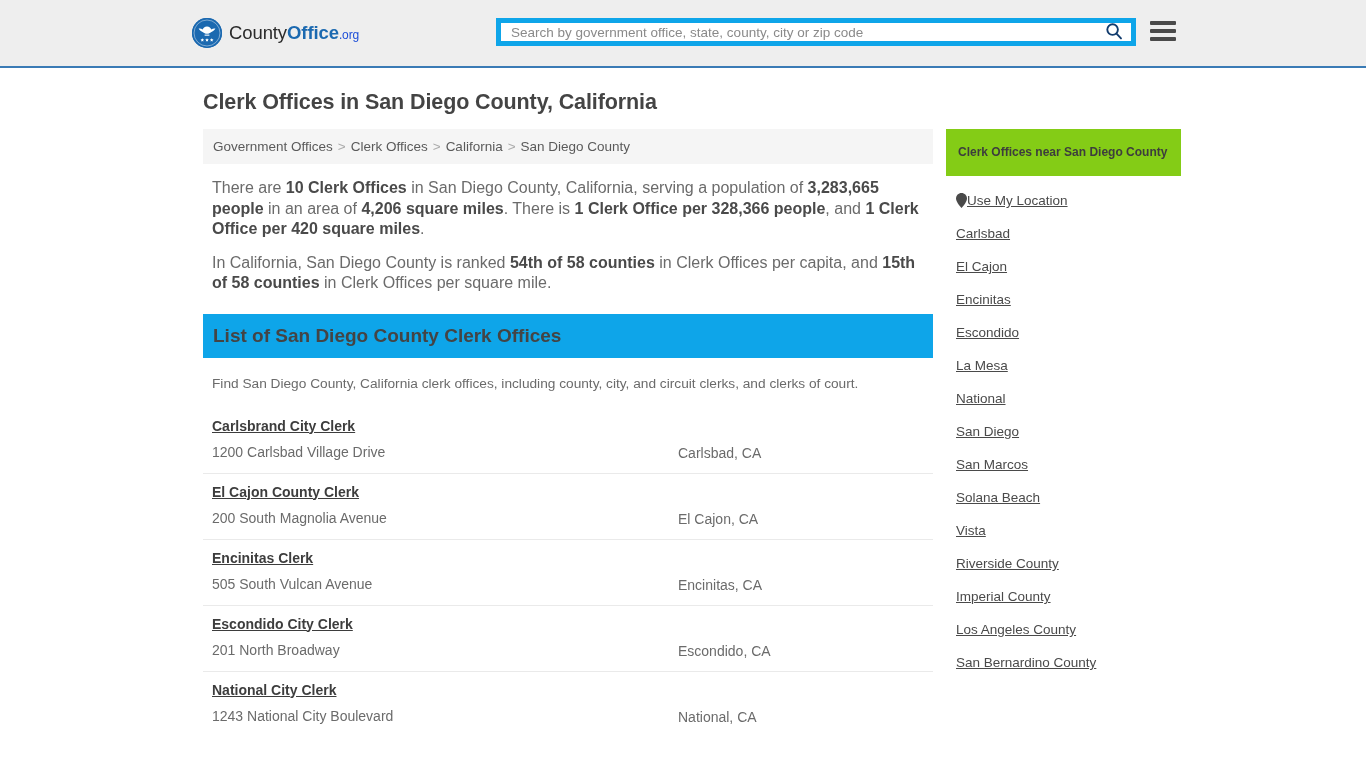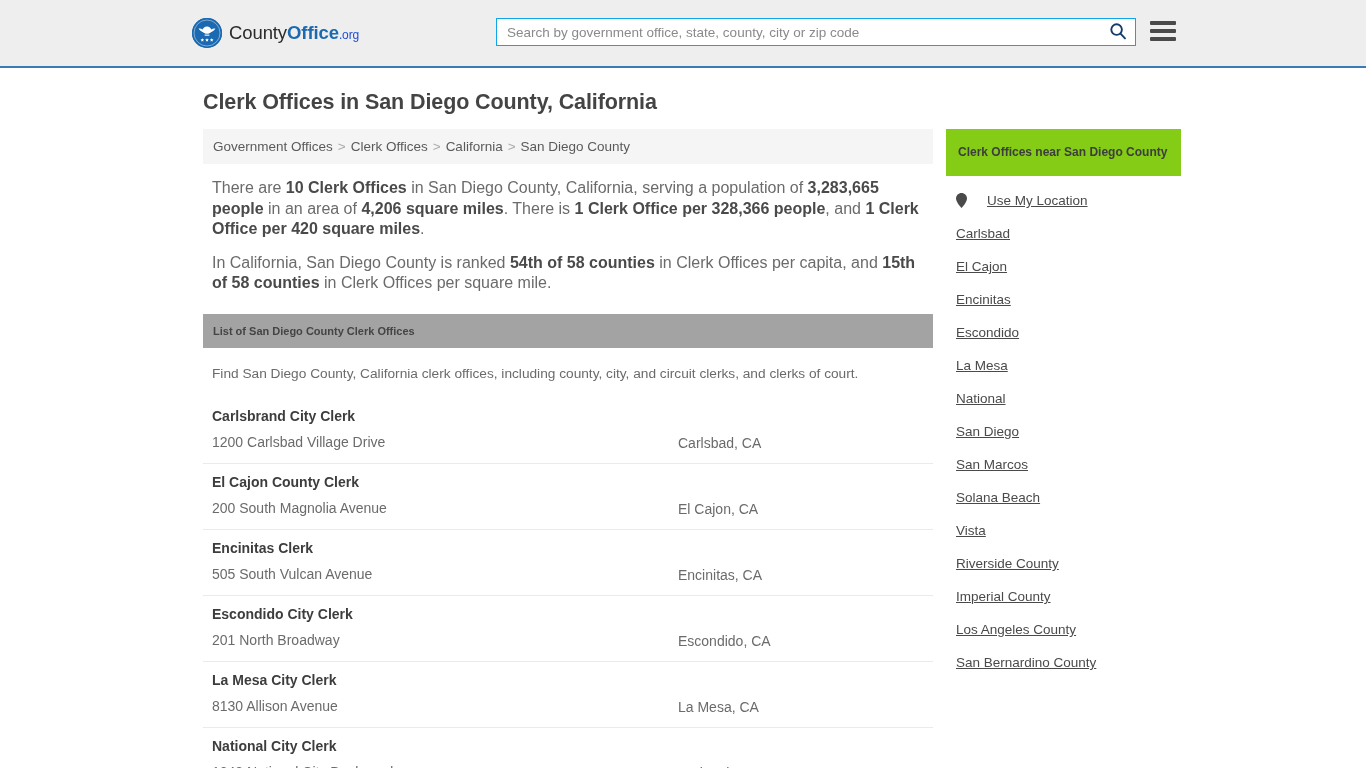--- a/index.html
+++ b/index.html
@@ -52,21 +52,21 @@
   .logo-text .n { font-weight: normal; }
   .logo-text .org { color: #1d4ed8; font-size: 12px; }
 
   .search-wrap {
     position: absolute;
     left: 496px;
     top: 18px;
     width: 640px;
     height: 28px;
     background: #ffffff;
-    border: 1px solid #0ea5e9;
+    border: 5px solid #0ea5e9;
     box-sizing: border-box;
     display: flex;
     align-items: center;
   }
   .search-input {
     border: 0;
     outline: 0;
     background: transparent;
     flex: 1;
     height: 100%;
@@ -150,23 +150,23 @@
     margin: 0 0 13px 0;
     font-size: 16px;
     line-height: 20.5px;
     color: #6b6b6b;
     padding: 0 8px 0 9px;
   }
   .intro b { color: #4a4a4a; font-weight: bold; }
 
   
   .section-head {
-    background: #a3a3a3;
+    background: #0ea5e9;
     padding: 11px 10px;
-    font-size: 11px;
+    font-size: 19px;
     font-weight: bold;
     color: #444444;
     margin: 20px 0 0 0;
   }
   .section-sub {
     font-size: 13.7px;
     color: #6b6b6b;
     padding: 16px 9px 6px 9px;
     margin: 0;
     line-height: 20px;
@@ -180,20 +180,21 @@
     position: relative;
     min-height: 48px;
     box-sizing: border-box;
   }
   .office-row:last-child { border-bottom: 0; }
   .office-name {
     display: inline-block;
     font-size: 14px;
     font-weight: bold;
     color: #3d3d3d;
+    text-decoration: underline;
     margin-bottom: 9px;
     cursor: pointer;
   }
   .office-addr {
     font-size: 14px;
     color: #6b6b6b;
     display: inline-block;
   }
   .office-city {
     font-size: 14px;
@@ -211,21 +212,21 @@
     font-weight: bold;
     color: #3d3d3d;
     line-height: 22px;
   }
   .side-links { padding: 8px 0 0 10px; }
   .side-link-row {
     padding: 9px 0 9px 0;
     font-size: 13.5px;
     display: flex;
     align-items: flex-start;
-    gap: 20px;
+    gap: 0;
   }
   .side-link-row a {
     color: #4a4a4a;
     text-decoration: underline;
     font-size: 13.5px;
     cursor: pointer;
   }
   .pin-icon { display: inline-block; width: 11px; height: 15px; flex: 0 0 auto; }
 </style>
 </head>
@@ -308,25 +309,20 @@
             <span class="office-addr">505 South Vulcan Avenue</span>
             <span class="office-city">Encinitas, CA</span>
           </div>
 
           <div class="office-row">
             <a class="office-name">Escondido City Clerk</a><br>
             <span class="office-addr">201 North Broadway</span>
             <span class="office-city">Escondido, CA</span>
           </div>
 
-          <div class="office-row">
-            <a class="office-name">La Mesa City Clerk</a><br>
-            <span class="office-addr">8130 Allison Avenue</span>
-            <span class="office-city">La Mesa, CA</span>
-          </div>
 
           <div class="office-row">
             <a class="office-name">National City Clerk</a><br>
             <span class="office-addr">1243 National City Boulevard</span>
             <span class="office-city">National, CA</span>
           </div>
 
         </div>
       </div>
 

